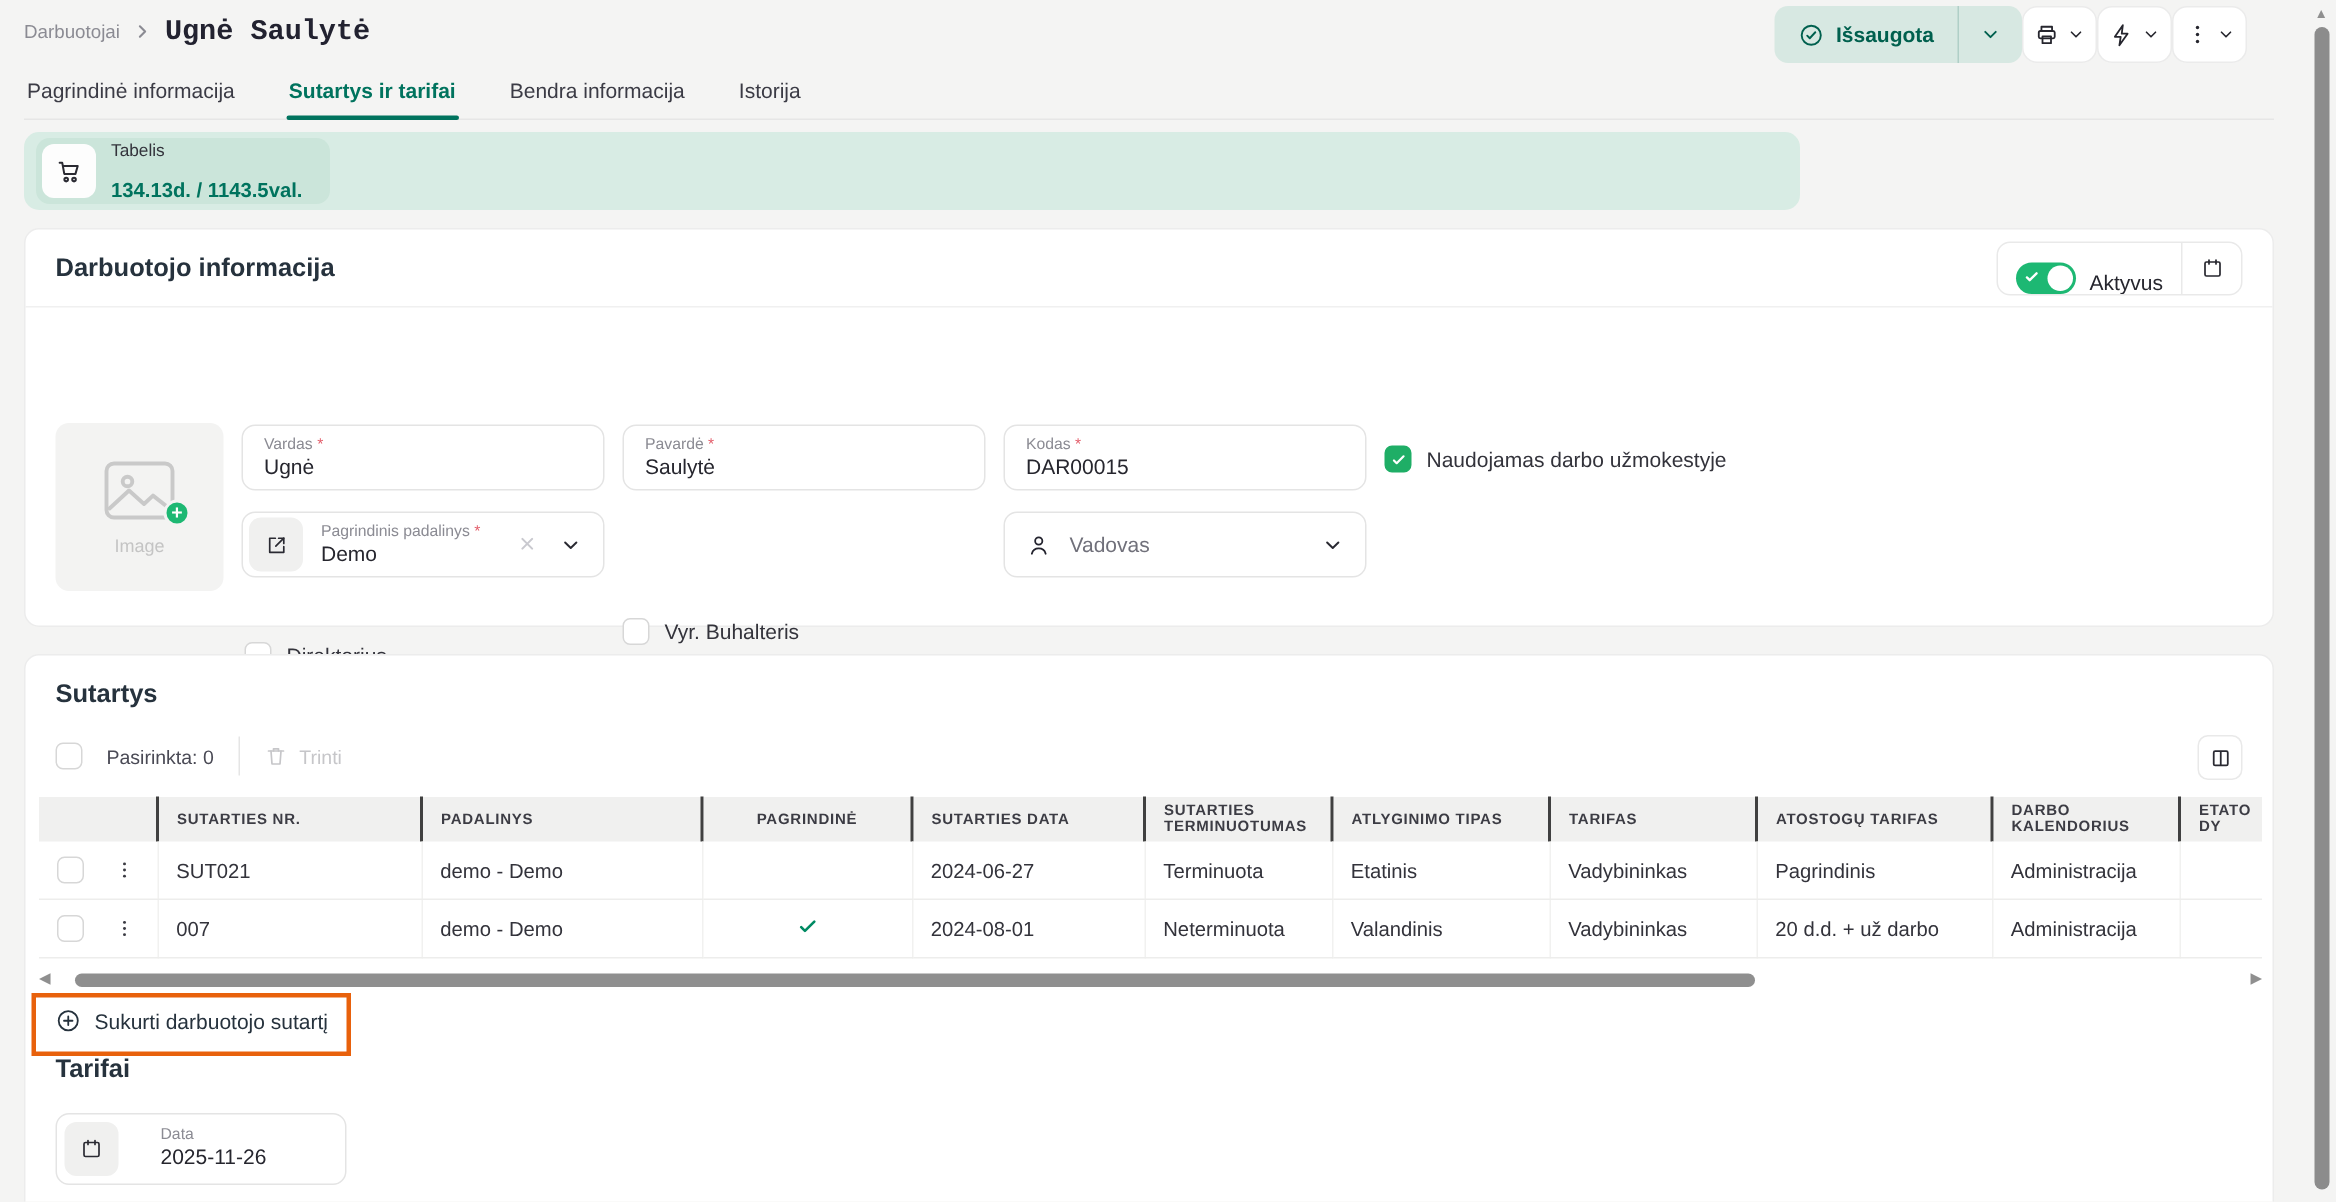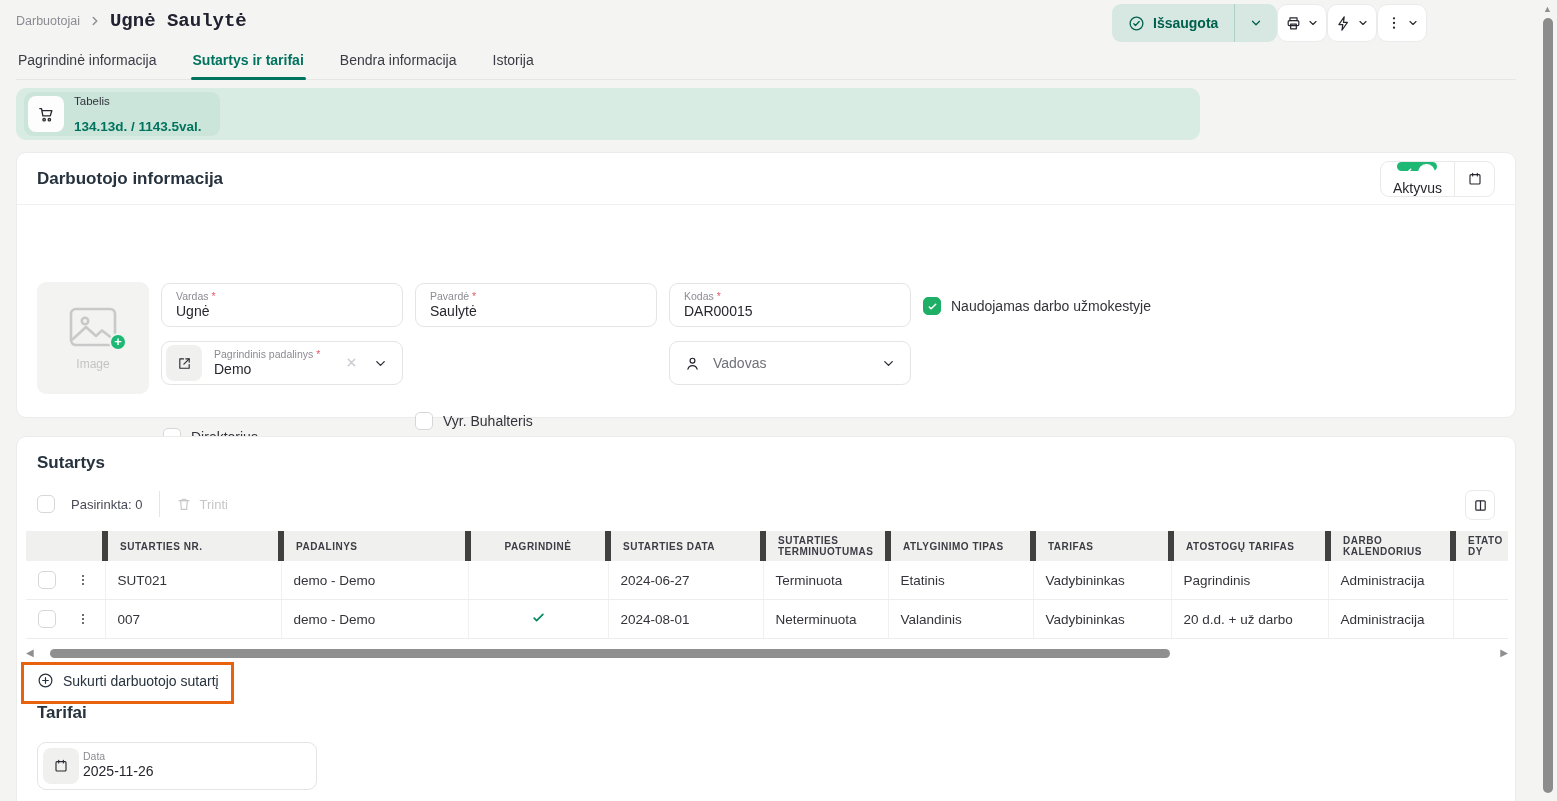--- a/index.html
+++ b/index.html
@@ -12,21 +12,21 @@
     overflow:hidden;
   }
   svg { display:block; }
 
   
   .breadcrumb-row { position:absolute; left:16px; top:10px; display:flex; align-items:center; gap:8px;justify-content:center; }
   .crumb-parent { font-size:12.5px; color:#8b8b93; cursor:pointer; }
   .crumb-sep { color:#8b8b93; }
   .page-title { font-size:19px; font-weight:700; color:#222230;font-family:Liberation Mono, monospace; }
 
-  .actions { position:absolute; left:1112px; top:4px; display:flex; }
+  .actions { position:absolute; left:1183px; top:4px; display:flex; }
   .btn-saved { display:flex; align-items:center; height:38px; background:#d7e8e2; border-radius:9px; color:#00604e; overflow:hidden; cursor:pointer; }
   .btn-saved .saved-main { display:flex; align-items:center; gap:8px; padding:0 16px; font-size:14px; font-weight:600; }
   .btn-saved .saved-caret { padding:0 14px; height:100%; display:flex; align-items:center; border-left:1px solid rgba(0,96,78,.18); }
   .icon-btn { width:50px; height:38px; background:#fff; border:1px solid #ebebeb; border-radius:10px; display:flex; align-items:center; justify-content:center; gap:5px; cursor:pointer; color:#26262e; }
 
   
   .tabs { position:absolute; left:16px; top:46px; width:1500px; display:flex; gap:32px; border-bottom:1px solid #e6e6e6; }
   .tab { font-size:14px; color:#3b3b45; padding:6px 2px 11px; cursor:pointer; position:relative; }
   .tab.active { color:#00735e; font-weight:700; }
   .tab.active::after { content:""; position:absolute; left:0; right:0; bottom:-1px; height:3px; background:#00735e; border-radius:2px; }
@@ -39,21 +39,21 @@
   .banner-value { font-size:13.5px; font-weight:600; color:#00735e; margin-top:12px; }
 
   
   .panel { position:absolute; left:16px; width:1500px; background:#fff; border:1px solid #ececec; border-radius:10px; }
   .panel-info { top:152px; height:266px; }
   .panel-contracts { top:436px; height:400px; }
   .panel-title { font-size:17px; font-weight:700; color:#26323d; }
 
   .info-header { height:52px; display:flex; align-items:center; justify-content:space-between; padding:0 20px; border-bottom:1px solid #f0f0f0; }
   .active-group { display:flex; align-items:stretch; border:1px solid #e9e9e9; border-radius:9px; height:36px; overflow:hidden; }
-  .active-left { display:flex; align-items:center; gap:9px; padding:0 12px; cursor:pointer;flex-direction:column; }
+  .active-left { display:flex; align-items:flex-end; gap:9px; padding:0 12px; cursor:pointer; }
   .toggle { width:40px; height:21px; background:#1db873; border-radius:11px; position:relative; }
   .toggle .knob { position:absolute; top:2px; right:2px; width:17px; height:17px; background:#fff; border-radius:50%; }
   .toggle .tick { position:absolute; left:5px; top:4px; color:#fff; }
   .active-label { font-size:14px; color:#26262e; }
   .active-cal { width:40px; display:flex; align-items:center; justify-content:center; border-left:1px solid #e9e9e9; cursor:pointer; color:#26262e; }
 
   
   .form-area { position:relative; height:213px; }
   .img-box { position:absolute; left:20px; top:77px; width:112px; height:112px; background:#f3f3f2; border-radius:9px; display:flex; flex-direction:column; align-items:center; justify-content:center; gap:8px; color:#c9c9c9; cursor:pointer; }
   .img-glyph { position:relative; }
@@ -81,39 +81,39 @@
 
   
   .contracts-head { padding:16px 20px 0; }
   .c-toolbar { position:absolute; left:20px; top:54px; display:flex; align-items:center; gap:16px; }
   .sel-label { font-size:13px; color:#4a4a55; }
   .vdiv { width:1px; height:26px; background:#e5e5e5; }
   .trinti { display:flex; align-items:center; gap:8px; color:#c6c6c9; font-size:13px; cursor:default; }
   .cols-btn { position:absolute; right:20px; top:53px; width:30px; height:30px; border:1px solid #e9e9e9; border-radius:7px; background:#fff; display:flex; align-items:center; justify-content:center; color:#2a2a32; cursor:pointer; }
 
   table.grid { position:absolute; left:9px; top:94px; width:1482px; border-collapse:collapse; table-layout:fixed; }
-  table.grid th { background:#f0f0ef; font-size:10px; font-weight:700; letter-spacing:.5px; color:#3c3c44; text-align:left; padding:4px 12px; height:28px; border-right:6px solid #404040; white-space:normal; overflow:hidden; }
+  table.grid th { background:#f0f0ef; font-size:10px; font-weight:700; letter-spacing:.5px; color:#3c3c44; text-align:left; padding:4px 12px; height:28px; border-right:2px solid #404040; white-space:normal; overflow:hidden; }
   table.grid th:last-child { border-right:none; }
   table.grid td { font-size:13.5px; color:#33333b; padding:10px 12px; height:37px; border-bottom:1px solid #ededec; border-right:1px solid #f1f1f0; white-space:nowrap; overflow:hidden; }
   table.grid td:last-child { border-right:none; }
   .col-center { text-align:center !important; }
   .check-green { color:#008a63; display:inline-block; }
   .kebab-cell { color:#3a3a42; cursor:pointer; display:inline-block; padding:2px; }
   .rowsel { display:flex; align-items:center; gap:18px; }
 
   .hscroll { position:absolute; left:9px; top:210px; width:1482px; height:12px; display:flex; align-items:center; }
   .hs-arrow { color:#8f8f8f; font-size:10px; line-height:10px; cursor:pointer; width:14px; }
   .hs-track { flex:1; height:9px; position:relative; }
   .hs-thumb { position:absolute; left:10px; top:0; width:1120px; height:9px; background:#8f8f8f; border-radius:5px; cursor:grab; }
 
   .annotation { position:absolute; left:4px; top:225px; width:213px; height:42px; border:3px solid #e8610c; }
   .create-btn { position:absolute; left:20px; top:235px; display:flex; align-items:center; gap:9px; font-size:14px; color:#26323d; cursor:pointer; }
 
   .tarifai-title { position:absolute; left:20px; top:266px; }
-  .date-field { position:absolute; left:20px; top:305px; width:280px; height:48px; border:1px solid #e4e4e4; border-radius:9px; padding:7px 14px 0 45px; cursor:pointer; }
+  .date-field { position:absolute; left:20px; top:305px; width:194px; height:48px; border:1px solid #e4e4e4; border-radius:9px; padding:7px 14px 0 69px; cursor:pointer; }
   .date-field .lead-box { position:absolute; left:5px; top:5px; width:36px; height:36px; background:#f0f0ef; border-radius:8px; display:flex; align-items:center; justify-content:center; color:#2a2a32; }
 
   
   .vscroll { position:absolute; right:2px; top:0; width:14px; height:801px; }
   .vs-up { position:absolute; top:4px; left:2px; color:#8f8f8f; font-size:9px; cursor:pointer; }
   .vs-thumb { position:absolute; top:18px; left:2px; width:10px; height:775px; background:#8c8c8c; border-radius:6px; cursor:grab; }
 </style>
 </head>
 <body>
 

